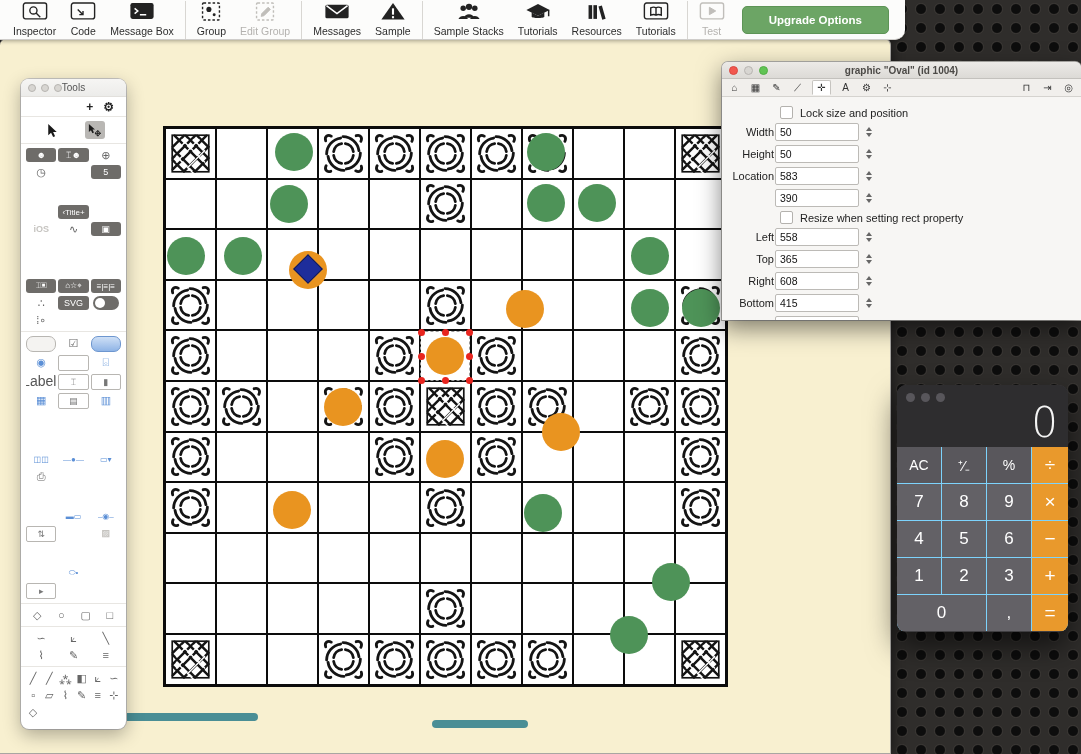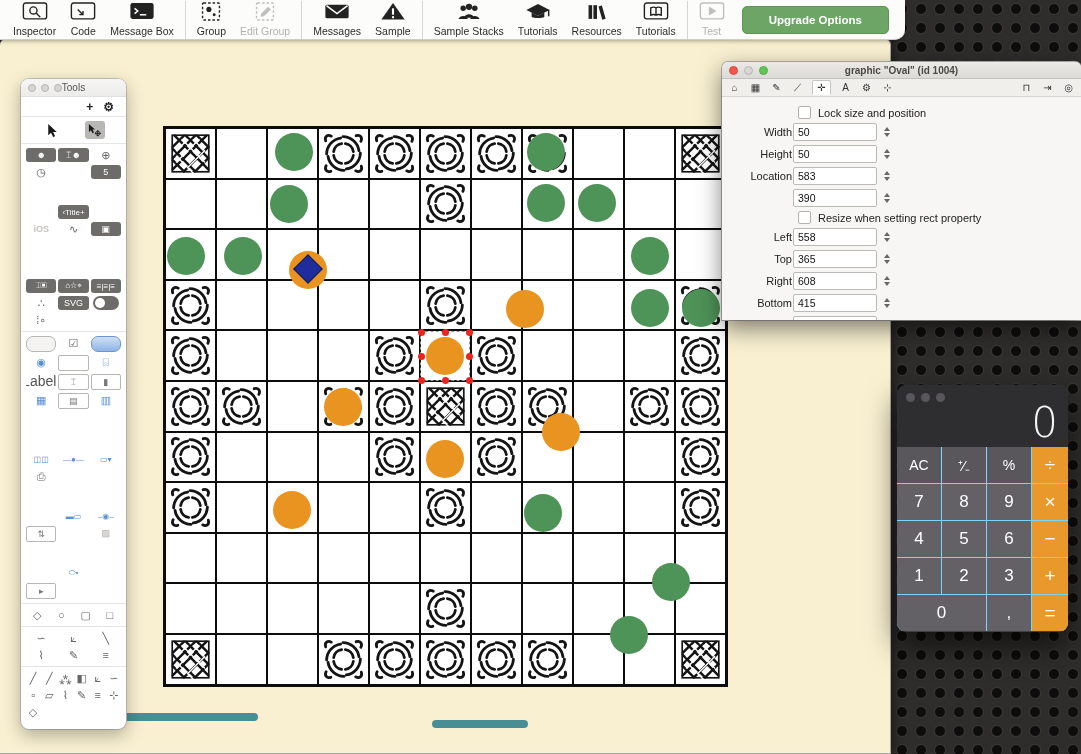--- a/index.html
+++ b/index.html
@@ -85,21 +85,21 @@
   #insp-titlebar .light{width:9px;height:9px;}
   .light.red{background:#f2574e;border:1px solid #d94a42;}
   .light.gray{border:1px solid #b7b5b1;background:#d8d6d2;}
   .light.green{background:#61c454;border:1px solid #53ae47;}
   #insp-title{font-size:10px;font-weight:bold;color:#4c4a47;}
   #insp-toolbar{height:17px;background:#f1efec;border-bottom:1px solid #d5d3cf;display:flex;align-items:center;
     padding:0 6px;gap:8px;font-size:10px;color:#333;}
   #insp-toolbar .ti{width:13px;text-align:center;cursor:pointer;}
   #insp-toolbar .ti.selected{background:#fff;border:1px solid #c6c4c0;border-bottom-color:#fff;border-radius:2px 2px 0 0;padding:1px 2px;}
   #insp-toolbar .spacer{flex:1;}
-  #insp-body{background:#f7f6f4;padding:6px 0 0 18px;}
+  #insp-body{background:#f7f6f4;padding:6px 0 0 0;}
   .chk-row{display:flex;align-items:center;gap:7px;margin:3px 0 3px 58px;}
   .chk{width:11px;height:11px;border:1px solid #b4b2ae;border-radius:2px;background:#fff;}
   .chk-label{font-size:11px;color:#222;}
   .field-row{display:flex;align-items:center;margin:4px 0;}
   .field-label{width:52px;text-align:right;font-size:11px;color:#222;margin-right:1px;}
   .field-input{width:74px;height:14px;border:1px solid #bcbab6;background:#fff;border-radius:2px;
     font-size:10.5px;color:#111;padding:1px 4px;line-height:14px;}
   .stepper{width:11px;height:16px;margin-left:4px;display:flex;flex-direction:column;align-items:center;justify-content:center;gap:2px;cursor:pointer;}
   .stepper .up{width:0;height:0;border-left:3.5px solid transparent;border-right:3.5px solid transparent;border-bottom:4px solid #666;}
   .stepper .dn{width:0;height:0;border-left:3.5px solid transparent;border-right:3.5px solid transparent;border-top:4px solid #666;}

